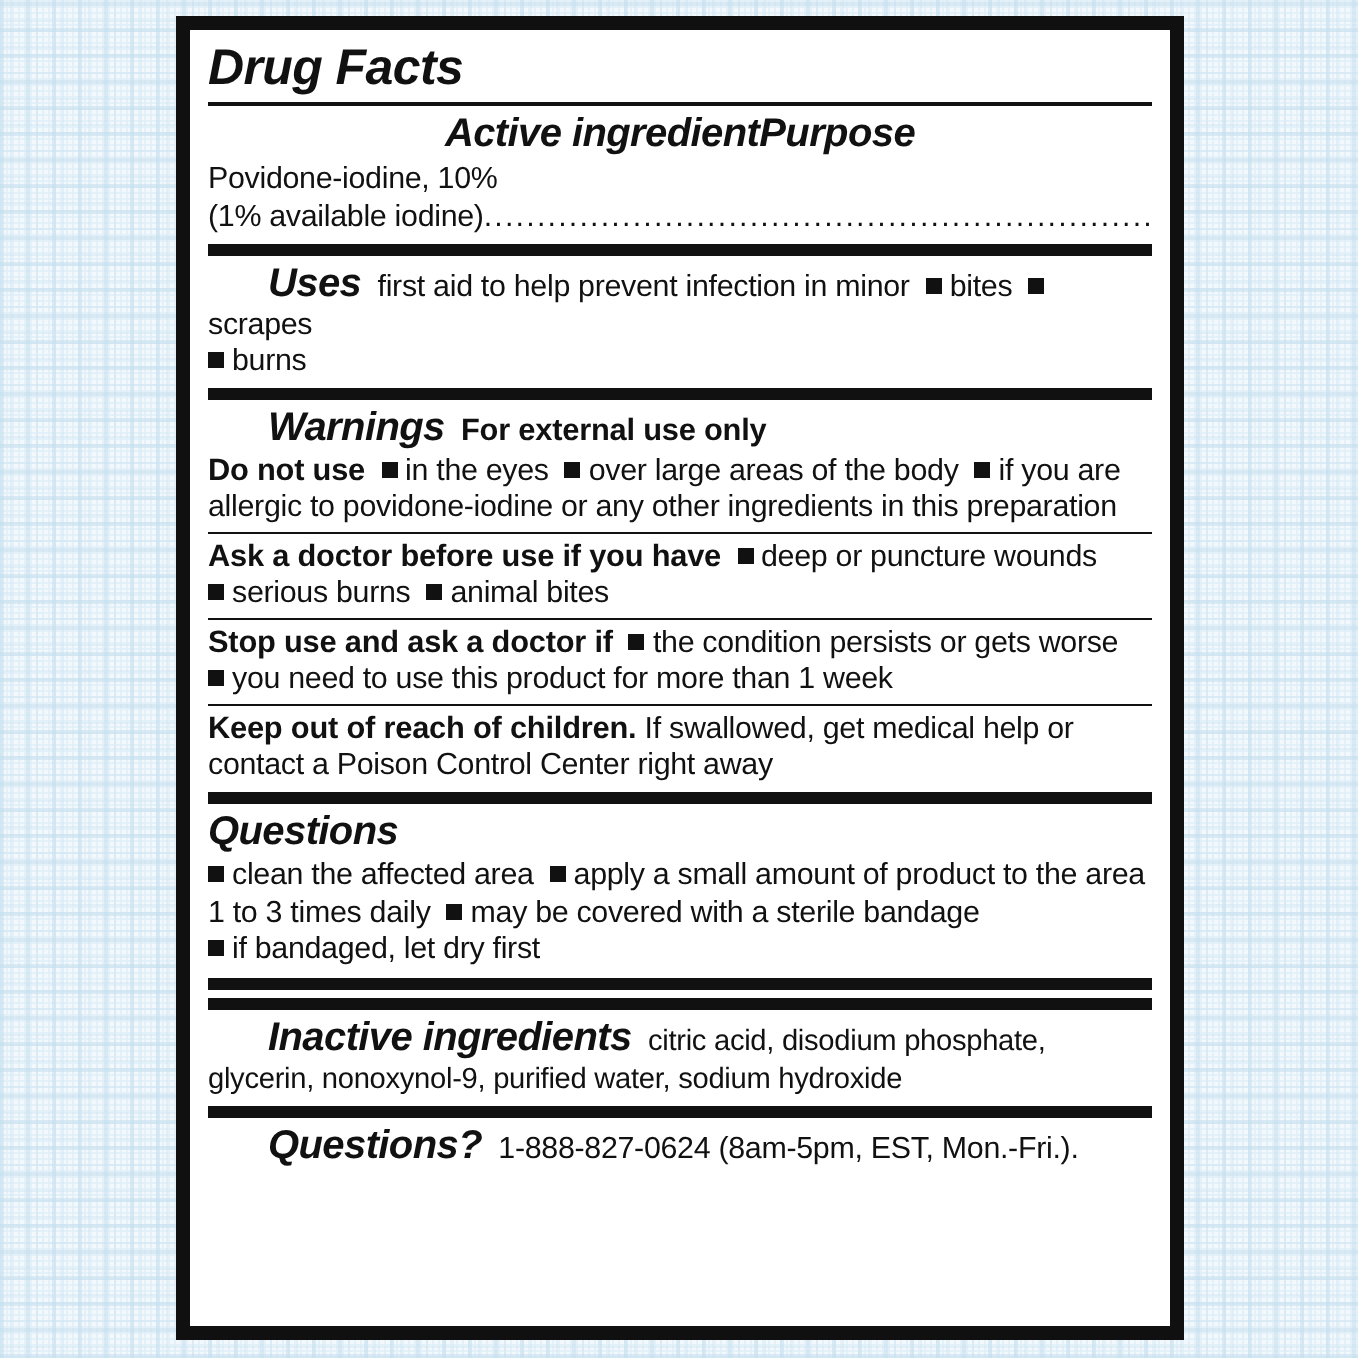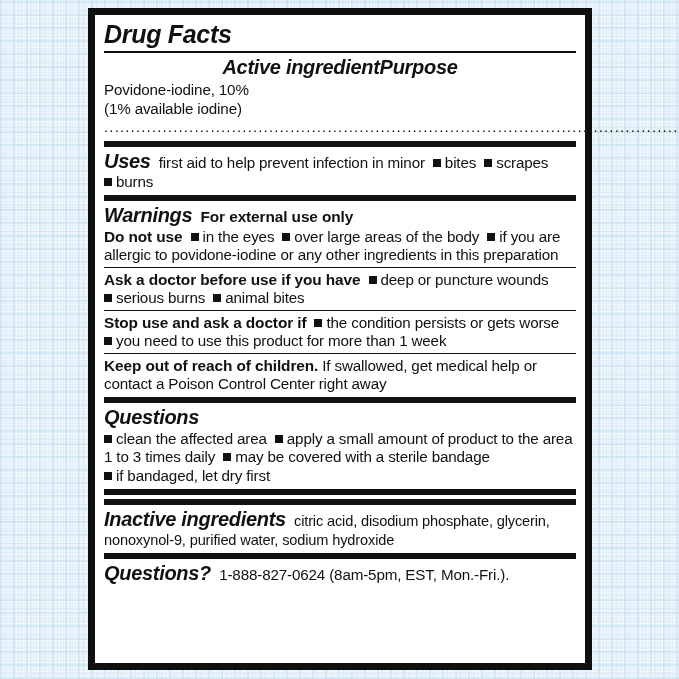--- a/index.html
+++ b/index.html
@@ -127,21 +127,20 @@
     font-size: 15.2px;
     line-height: 18.5px;
     letter-spacing: -0.15px;
     margin: 2px 0 2px 0;
   }
   .leader-row {
     display: flex;
     align-items: baseline;
     width: 100%;
     white-space: nowrap;
-    flex-direction: column;
   }
   .leader-dots {
     flex: 1 1 auto;
     overflow: hidden;
     letter-spacing: 1.1px;
     font-size: 15.2px;
     color: #111;
     min-width: 10px;
   }
 
@@ -158,20 +157,21 @@
     margin-left: 0;
   }
   .gapbefore {
     margin-left: 8px;
   }
   .inline-name {
     font-weight: bold;
     font-style: italic;
     font-size: 20px;
     letter-spacing: -0.3px;
+    margin-left: 30px;
   }
   .inline-bold {
     font-weight: bold;
     font-size: 15.4px;
     letter-spacing: -0.1px;
   }
   .run {
     font-size: 15.2px;
     letter-spacing: -0.15px;
   }

